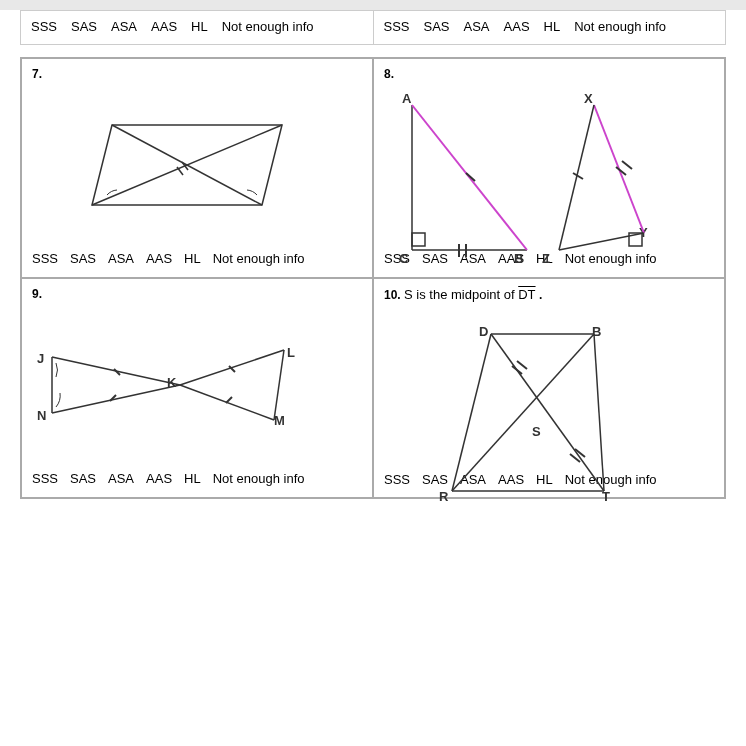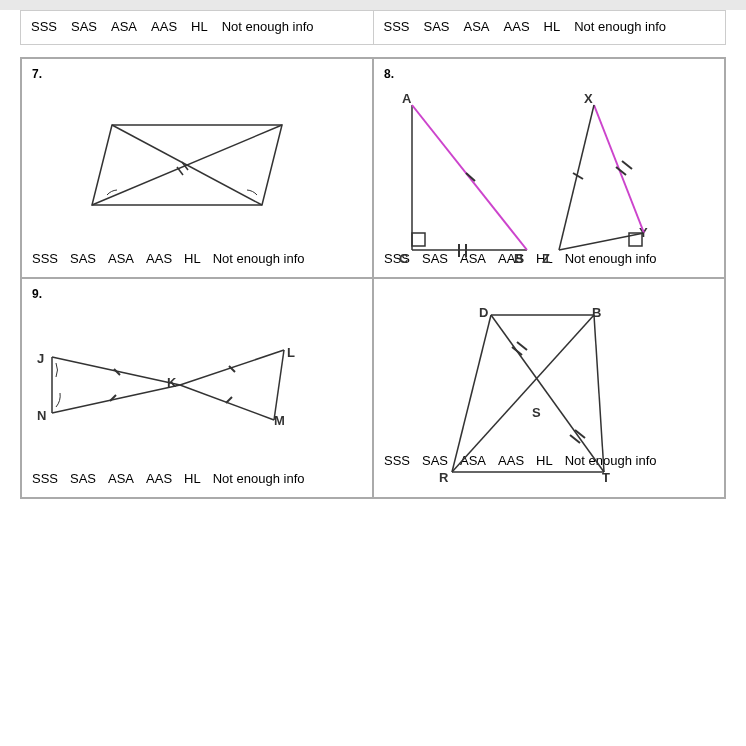--- a/index.html
+++ b/index.html
@@ -209,20 +209,26 @@
         <span>SSS</span>
         <span>SAS</span>
         <span>ASA</span>
         <span>AAS</span>
         <span>HL</span>
         <span>Not enough info</span>
       </div>
     </div>
 
     <div class="grid-cell">
+      <div class="cell-number">
+        <span>10.</span>
+        <span style="font-weight:normal; font-size:13px;"> S is the midpoint of </span>
+        <span style="text-decoration:overline; font-weight:normal; font-size:13px;">DT</span>
+        <span>.</span>
+      </div>
       <div class="diagram-area">
         <svg width="290" height="220" viewBox="0 0 290 220">
 
           <text x="95" y="30" font-size="13" font-weight="bold" fill="#333">D</text>
           <text x="208" y="30" font-size="13" font-weight="bold" fill="#333">B</text>
           <text x="218" y="195" font-size="13" font-weight="bold" fill="#333">T</text>
           <text x="55" y="195" font-size="13" font-weight="bold" fill="#333">R</text>
           <text x="148" y="130" font-size="13" font-weight="bold" fill="#333">S</text>
 
           <line x1="107" y1="28" x2="210" y2="28" stroke="#333" stroke-width="1.5"></line>

